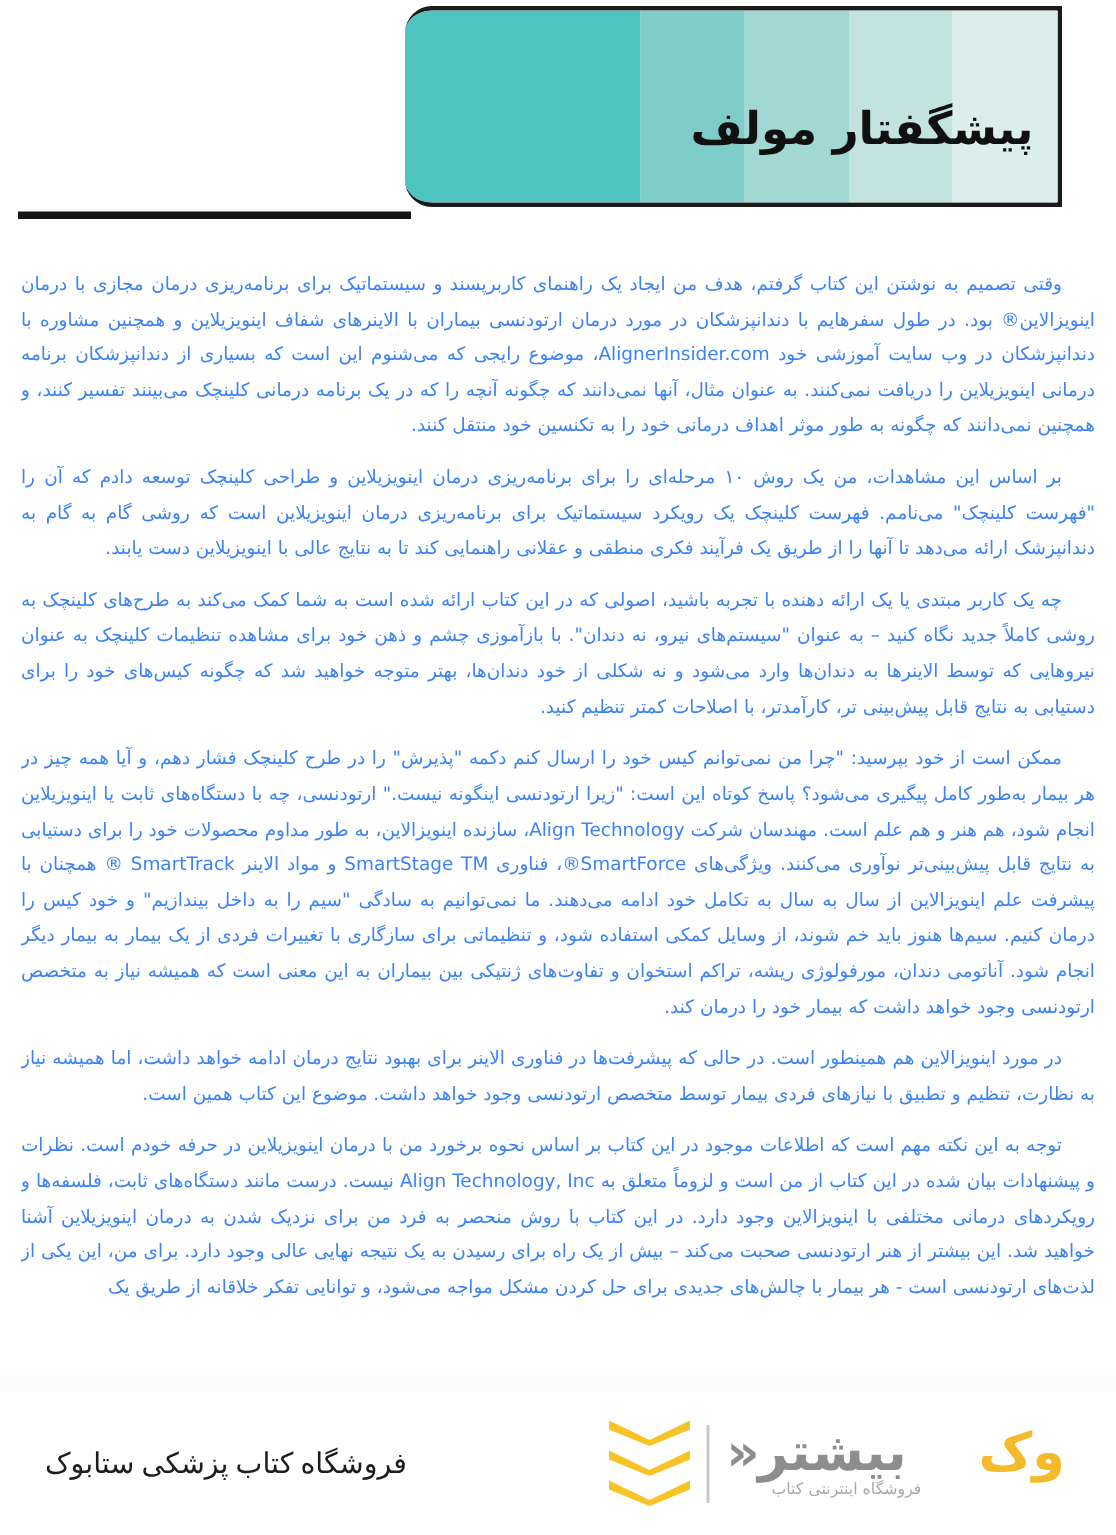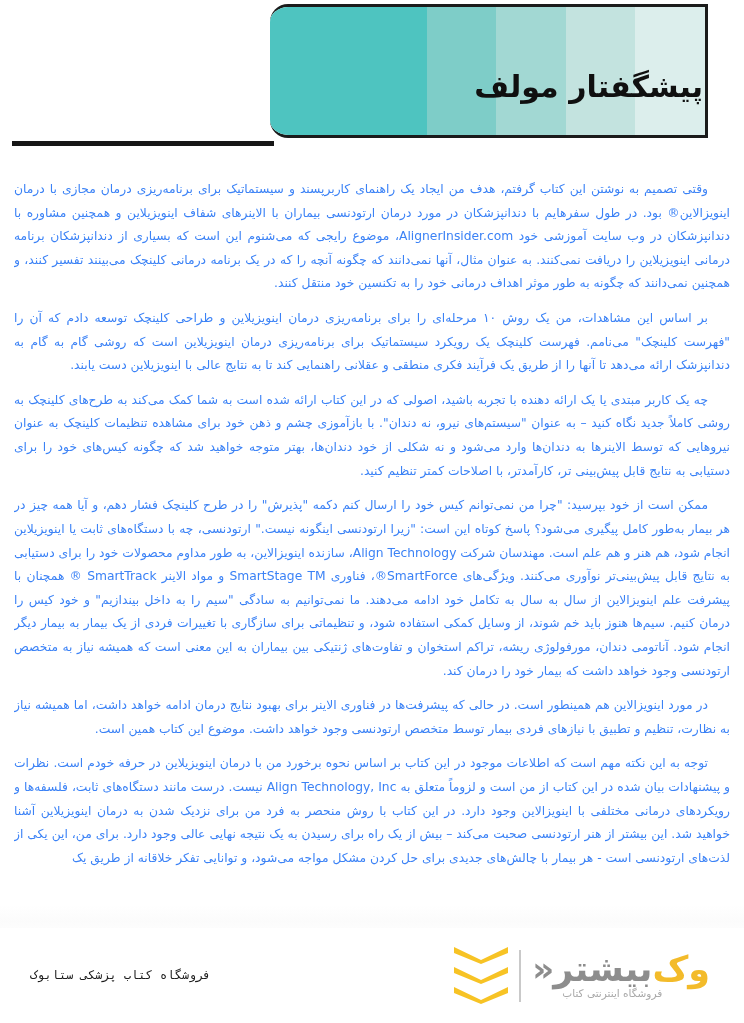--- a/index.html
+++ b/index.html
@@ -59,21 +59,21 @@
 
   .banner-title {
     position: absolute;
     top: 0;
     left: 0;
     right: 0;
     bottom: 0;
     display: flex;
     align-items: center;
     justify-content: flex-start;
-    padding-right: 2px;
+    padding-right: 16px;
     padding-left: 26px;
     font-family: "DejaVu Sans", "Liberation Sans", sans-serif;
     font-size: 30px;
     font-weight: bold;
     color: #101010;
     letter-spacing: 0px;
     direction: rtl;
     margin-top: 30px;
   }
 
@@ -140,22 +140,22 @@
     box-sizing: border-box;
   }
   .footer-text {
     display: flex;
     flex-direction: column;
     align-items: center;
     gap: 5px;
     direction: rtl;
   }
   .footer-tagline {
-    font-family: Liberation Mono, monospace;
-    font-size: 12px;
+    font-family: Liberation Serif, serif;
+    font-size: 19px;
     color: #1d1d1d;
     letter-spacing: 0.2px;
     text-align: right;
   }
   .footer-url {
     font-family: "Liberation Sans", "DejaVu Sans", sans-serif;
     font-size: 25px;
     font-weight: 400;
     letter-spacing: 4px;
     color: #1b1b1b;
@@ -197,21 +197,21 @@
     font-family: "DejaVu Sans", "Liberation Sans", sans-serif;
     font-size: 35px;
     font-weight: bold;
     color: #8d8d8d;
     line-height: 1;
     letter-spacing: -1px;
     display: flex;
     flex-direction: row;
     align-items: baseline;
   }
-  .wordmark-main .gold-part { color: #f3bb2a; }
+  .wordmark-main .gold-part { color: #f3bb2a; margin-left: 48px; }
   .wordmark-sub {
     font-family: "DejaVu Sans", "Liberation Sans", sans-serif;
     font-size: 10.5px;
     color: #a9a9a9;
     line-height: 1.1;
     letter-spacing: 0.3px;
     margin-left: 30px;
   }
   .guillemet {
     font-size: 34px;

